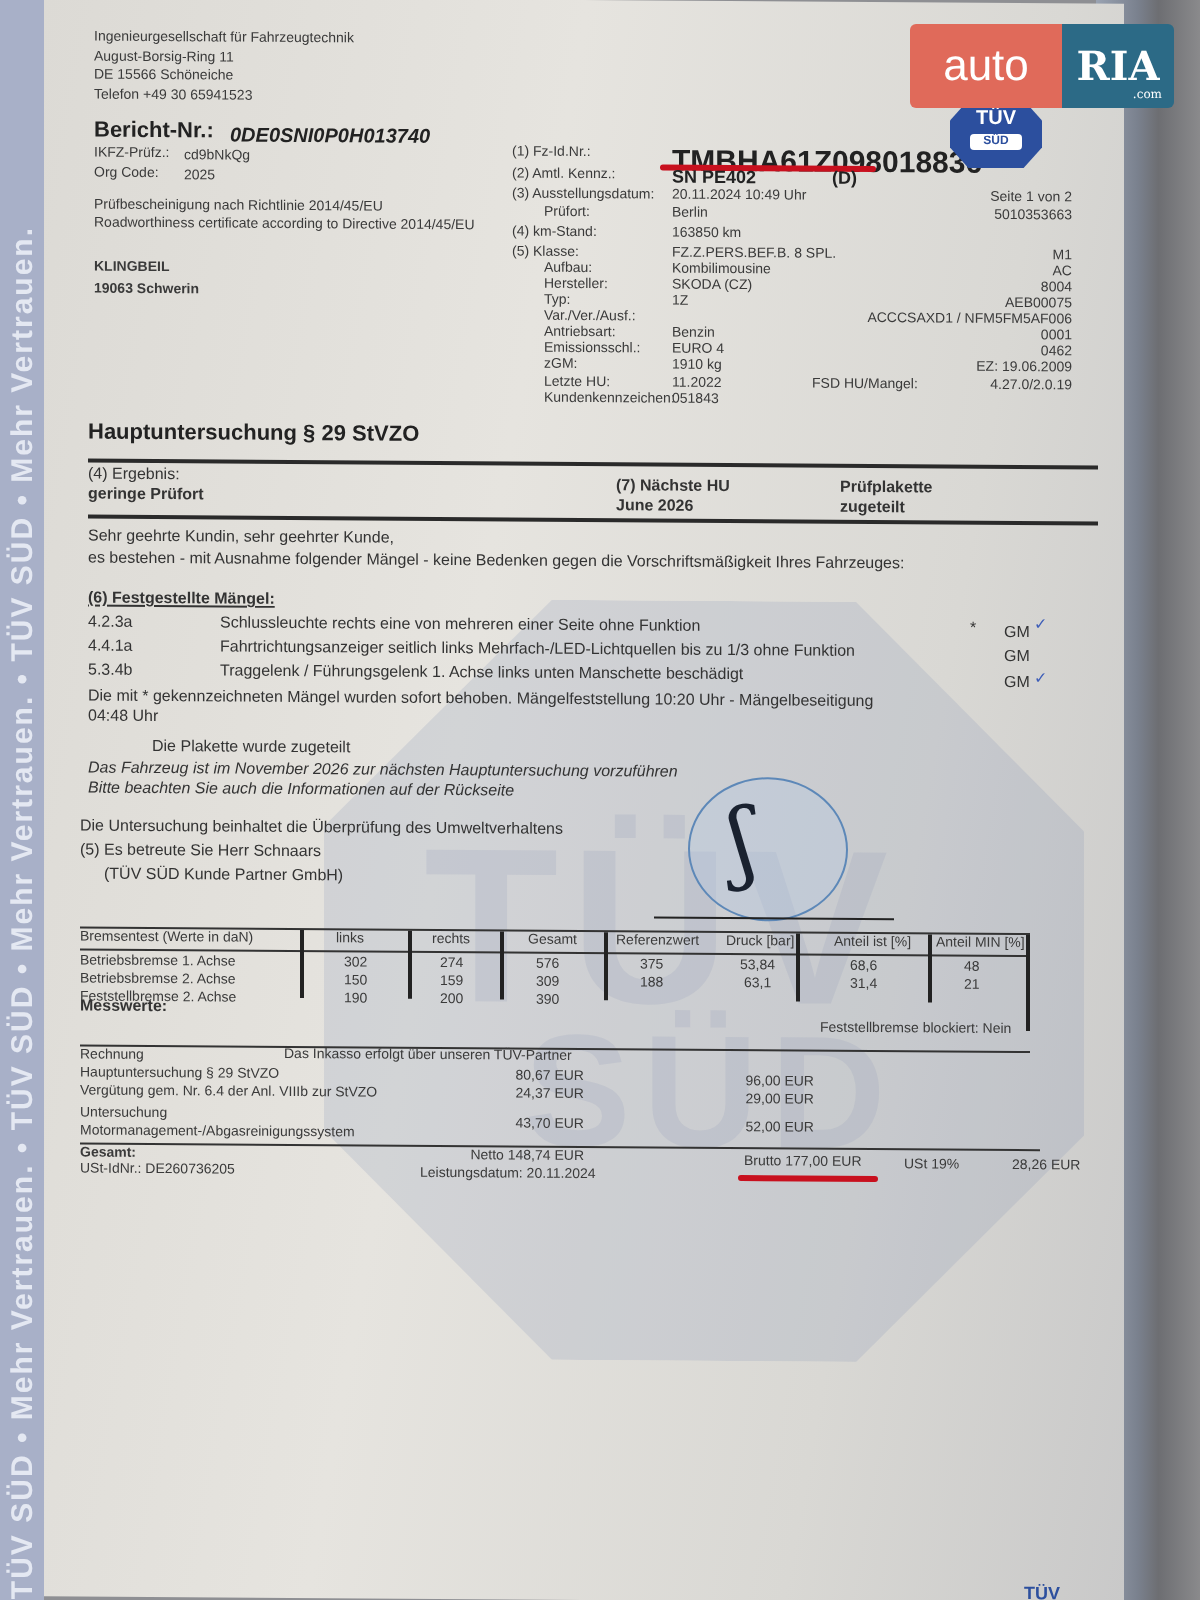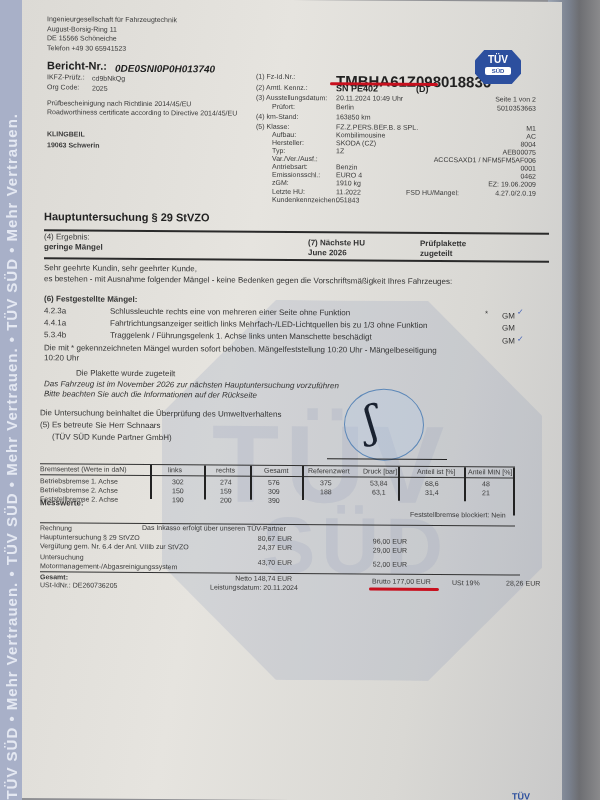--- a/index.html
+++ b/index.html
@@ -153,48 +153,48 @@
     <div class="abs t" style="left:150px;top:115px;">FSD HU/Mangel:</div>
     <div class="abs t right" style="right:0;top:115px;">4.27.0/2.0.19</div>
 
     <div class="abs t" style="left:16px;top:123px;">Kundenkennzeichen:</div>
     <div class="abs t" style="left:80px;top:123px;">051843</div>
   </div>
 
   <div class="abs b" style="left:22px;top:212px;font-size:11px;color:#222;">Hauptuntersuchung § 29 StVZO</div>
   <div class="hr2" style="left:22px;top:231px;width:505px;"></div>
   <div class="abs t8" style="left:22px;top:234px;">(4) Ergebnis:</div>
-  <div class="abs t8 b" style="left:22px;top:244px;">geringe Mängel</div>
+  <div class="abs t8 b" style="left:22px;top:244px;">geringe Prüfort</div>
   <div class="abs t8 b" style="left:286px;top:238px;">(7) Nächste HU</div>
   <div class="abs t8 b" style="left:286px;top:248px;">June 2026</div>
   <div class="abs t8 b" style="left:398px;top:238px;">Prüfplakette</div>
   <div class="abs t8 b" style="left:398px;top:248px;">zugeteilt</div>
   <div class="hr2" style="left:22px;top:259px;width:505px;"></div>
   <div class="abs t8" style="left:22px;top:265px;">Sehr geehrte Kundin, sehr geehrter Kunde,</div>
   <div class="abs t8" style="left:22px;top:276px;">es bestehen - mit Ausnahme folgender Mängel - keine Bedenken gegen die Vorschriftsmäßigkeit Ihres Fahrzeuges:</div>
 
-  <div class="abs t8 b" style="left:22px;top:296px;">(6) Festgestellte Mängel:</div>
+  <div class="abs t8 b" style="left:22px;top:296px;text-decoration:underline;">(6) Festgestellte Mängel:</div>
   <div>
     <div class="abs t8" style="left:22px;top:308px;">4.2.3a</div>
     <div class="abs t8" style="left:88px;top:308px;">Schlussleuchte rechts eine von mehreren einer Seite ohne Funktion</div>
     <div class="abs t8" style="left:463px;top:308px;">*</div>
     <div class="abs t8" style="left:480px;top:310px;">GM</div>
     <div class="abs t8" style="left:495px;top:306px;color:#3d5db8;">✓</div>
 
     <div class="abs t8" style="left:22px;top:320px;">4.4.1a</div>
     <div class="abs t8" style="left:88px;top:320px;">Fahrtrichtungsanzeiger seitlich links Mehrfach-/LED-Lichtquellen bis zu 1/3 ohne Funktion</div>
     <div class="abs t8" style="left:480px;top:322px;">GM</div>
 
     <div class="abs t8" style="left:22px;top:332px;">5.3.4b</div>
     <div class="abs t8" style="left:88px;top:332px;">Traggelenk / Führungsgelenk 1. Achse links unten Manschette beschädigt</div>
     <div class="abs t8" style="left:480px;top:335px;">GM</div>
     <div class="abs t8" style="left:495px;top:333px;color:#3d5db8;">✓</div>
   </div>
   <div class="abs t8" style="left:22px;top:345px;">Die mit * gekennzeichneten Mängel wurden sofort behoben. Mängelfeststellung 10:20 Uhr - Mängelbeseitigung</div>
-  <div class="abs t8" style="left:22px;top:355px;">10:20 Uhr</div>
+  <div class="abs t8" style="left:22px;top:355px;">04:48 Uhr</div>
 
   <div class="abs t8" style="left:22px;top:370px;padding-left:32px;">Die Plakette wurde zugeteilt</div>
   <div class="abs t8" style="left:22px;top:381px;font-style:italic;">Das Fahrzeug ist im November 2026 zur nächsten Hauptuntersuchung vorzuführen</div>
   <div class="abs t8" style="left:22px;top:391px;font-style:italic;">Bitte beachten Sie auch die Informationen auf der Rückseite</div>
   <div class="abs t8" style="left:18px;top:410px;">Die Untersuchung beinhaltet die Überprüfung des Umweltverhaltens</div>
   <div class="abs t8" style="left:18px;top:422px;">(5) Es betreute Sie Herr Schnaars</div>
   <div class="abs t8" style="left:30px;top:434px;">(TÜV SÜD Kunde Partner GmbH)</div>
 
   <div class="stamp">
     <div class="sig">ʃ</div>
@@ -274,13 +274,18 @@
   <div class="abs t" style="left:484px;top:578px;">28,26 EUR</div>
 
   <div class="bottom-tuv">TÜV</div>
 </div>
 
 <div class="tuv-logo">
   <div>TÜV</div>
   <span>SÜD</span>
 </div>
 <div class="autoria">
+  <div class="a">auto</div>
+  <div class="r">
+    <span>RIA</span>
+    <small>.com</small>
+  </div>
 </div>
 
 </body></html>

